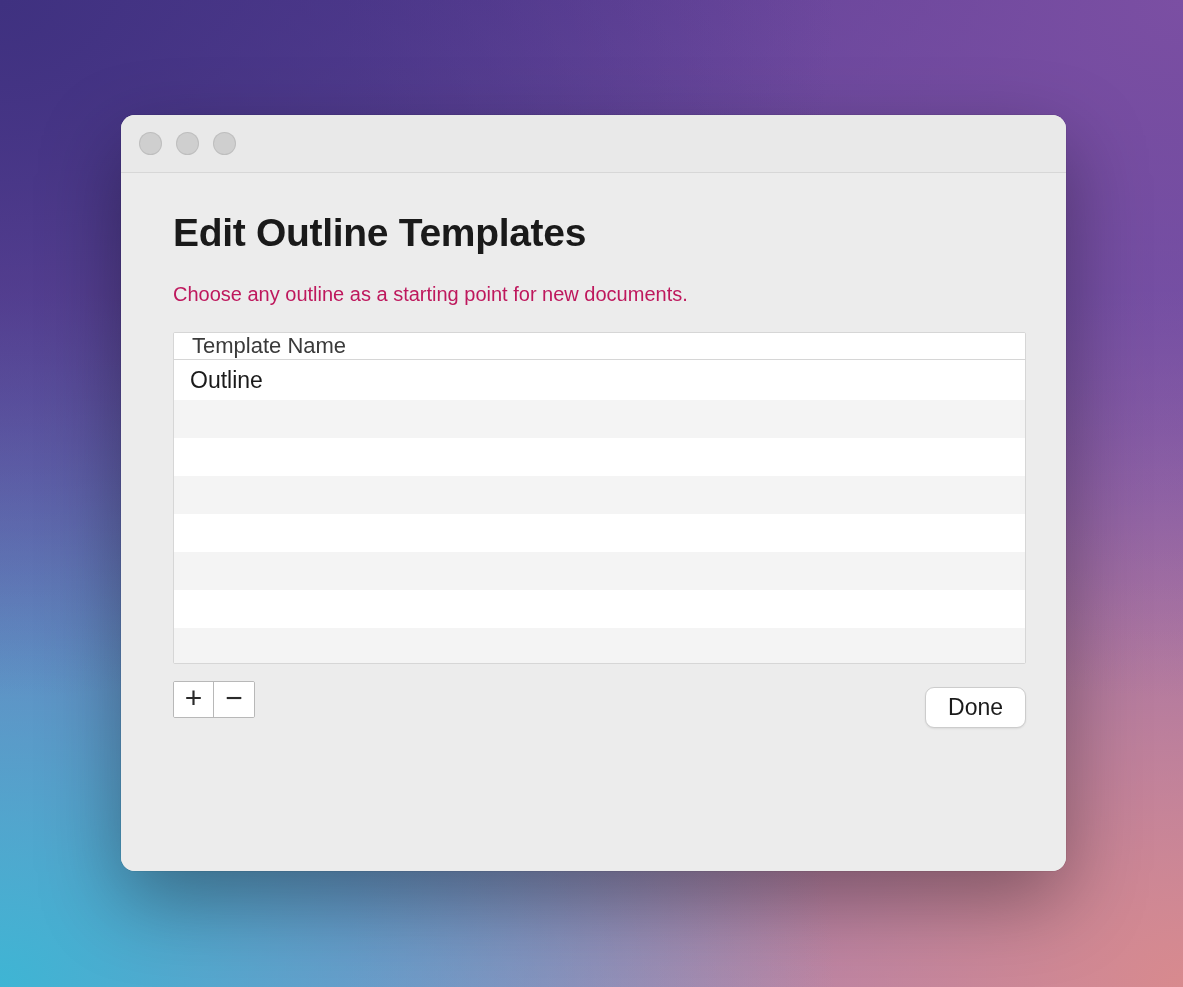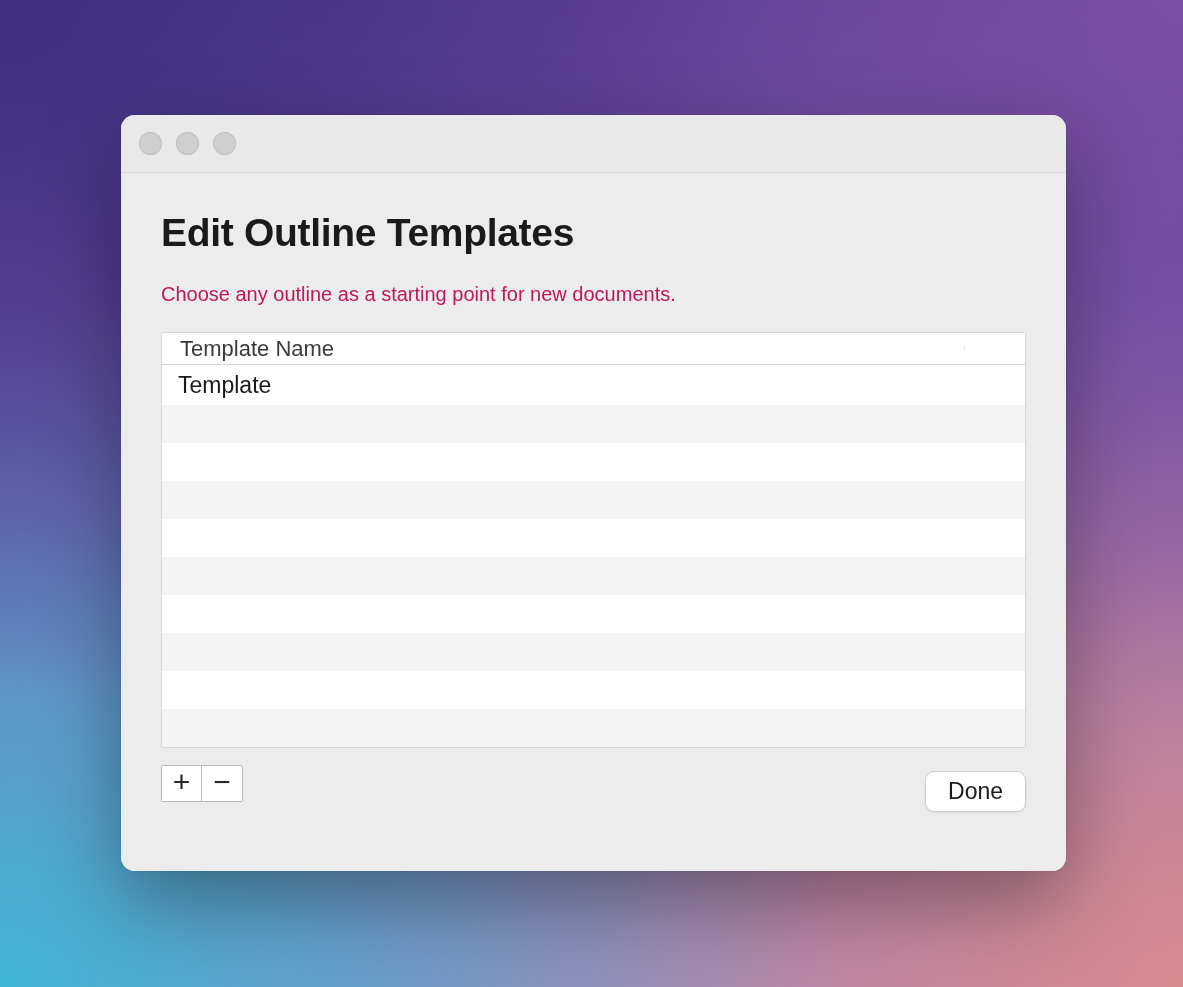--- a/index.html
+++ b/index.html
@@ -57,21 +57,21 @@
     .traffic-light {
       width: 23px;
       height: 23px;
       border-radius: 50%;
       background: #cfcfcf;
       border: 0.5px solid rgba(0,0,0,0.08);
     }
 
     .content {
       flex: 1;
-      padding: 38px 40px 28px 40px;
+      padding: 38px 40px 28px 52px;
       display: flex;
       flex-direction: column;
       background: #ececec;
     }
 
     .title {
       font-size: 39px;
       font-weight: 700;
       color: #1a1a1a;
       letter-spacing: -0.3px;
@@ -82,21 +82,21 @@
       color: #be185d;
       font-weight: 400;
       margin-top: 28px;
     }
 
     .table-container {
       margin-top: 26px;
       border: 1px solid #d6d6d6;
       border-radius: 2px;
       background: #ffffff;
-      height: 416px;
+      height: 332px;
       overflow: hidden;
       display: flex;
       flex-direction: column;
     }
 
     .table-header {
       height: 55px;
       background: #ffffff;
       border-bottom: 1px solid #d6d6d6;
       display: flex;
@@ -221,21 +221,21 @@
     <h1 class="title">Edit Outline Templates</h1>
     <p class="subtitle">Choose any outline as a starting point for new documents.</p>
 
     <div class="table-container">
       <div class="table-header">
         <span class="table-header-label">Template Name</span>
         <div class="header-divider"></div>
       </div>
       <div class="table-body">
         <div class="table-row filled">
-          <span>Template</span>
+          <span>Outline</span>
         </div>
         <div class="table-row"></div>
         <div class="table-row"></div>
         <div class="table-row"></div>
         <div class="table-row"></div>
         <div class="table-row"></div>
         <div class="table-row"></div>
         <div class="table-row"></div>
         <div class="table-row"></div>
         <div class="table-row"></div>

